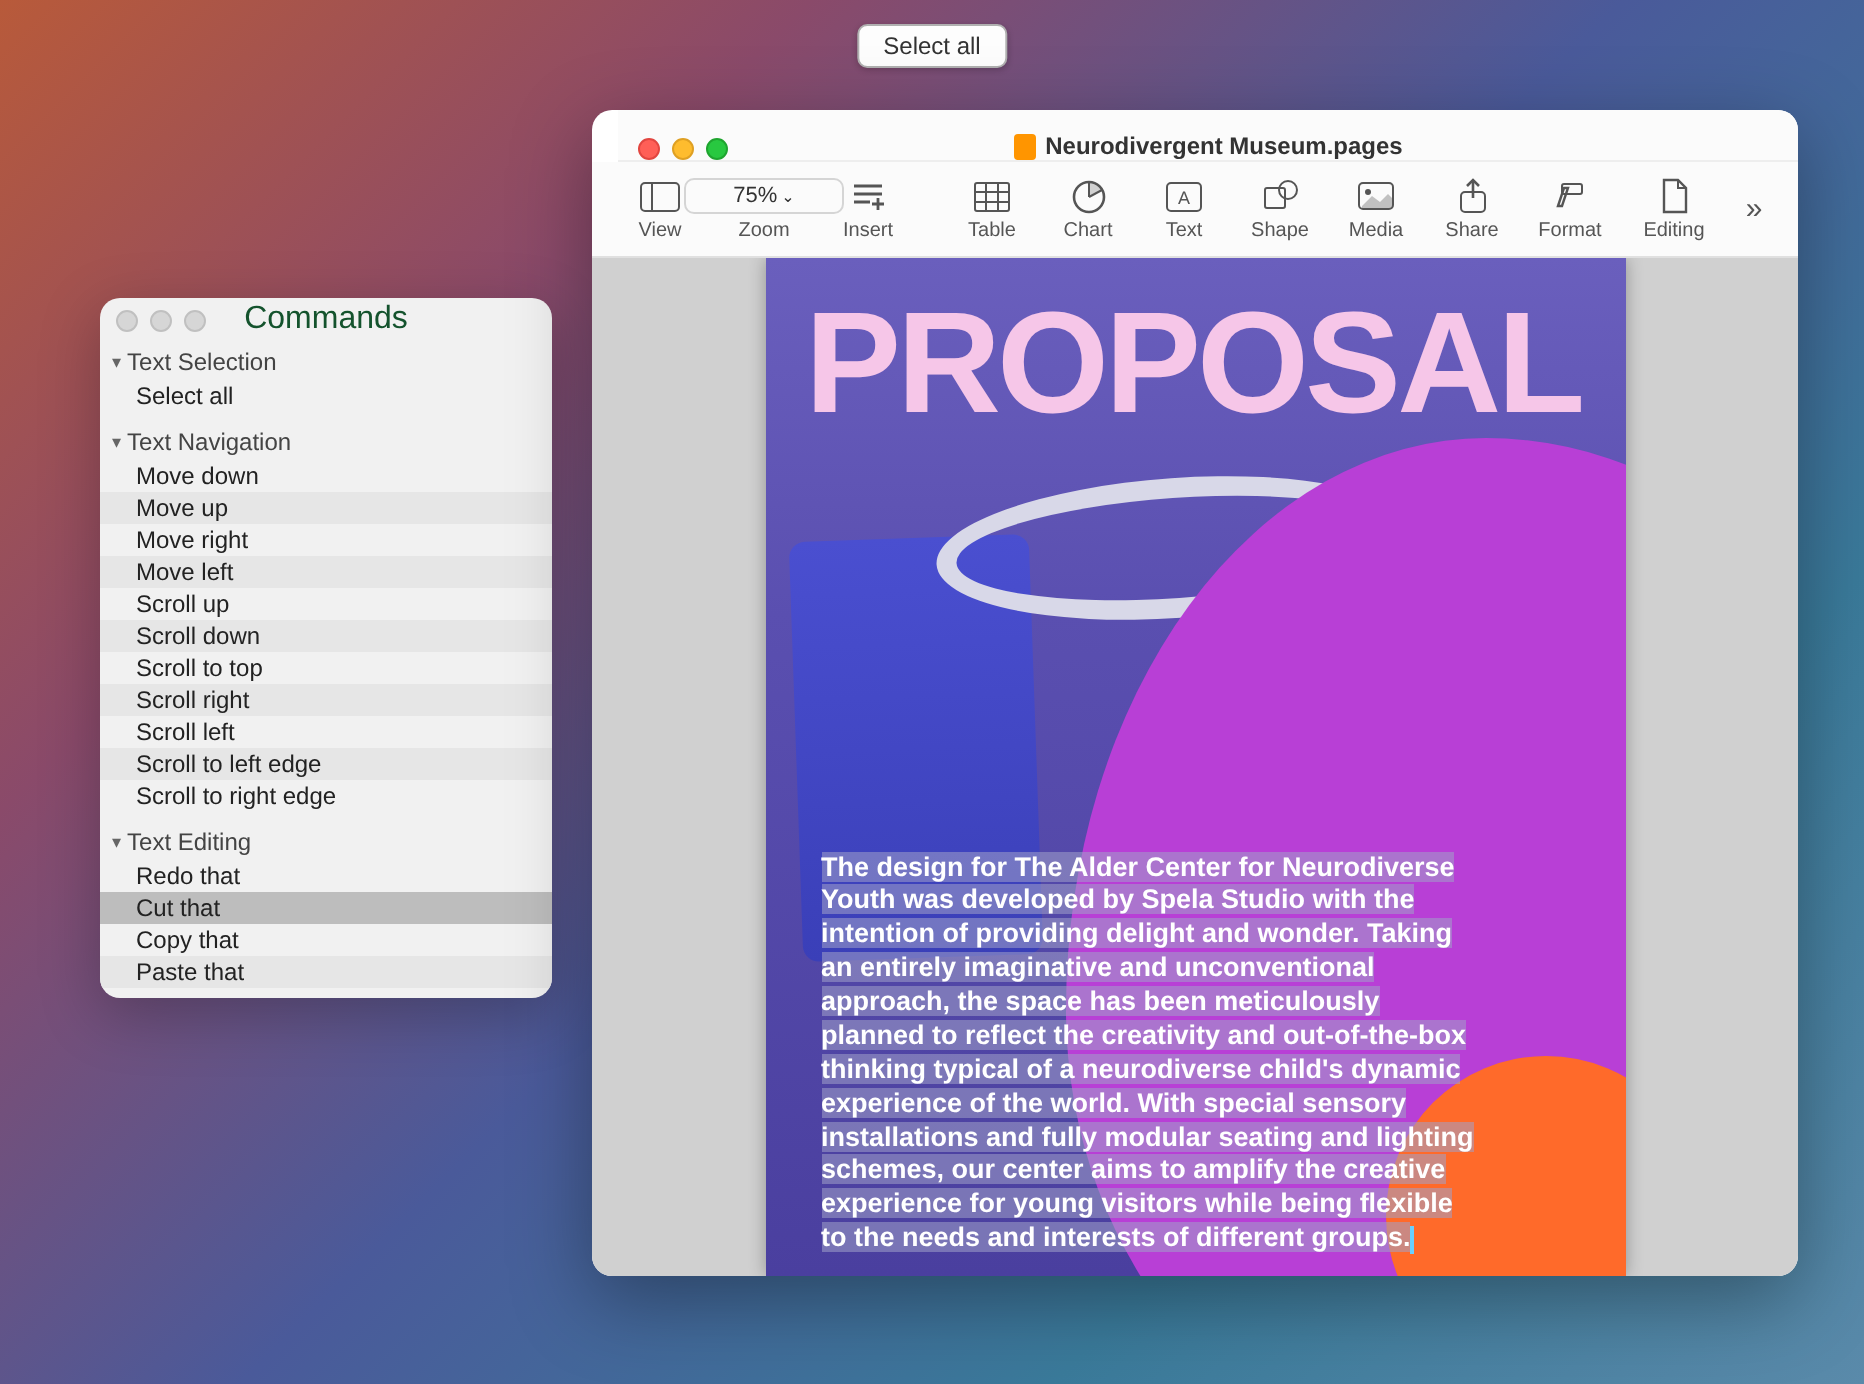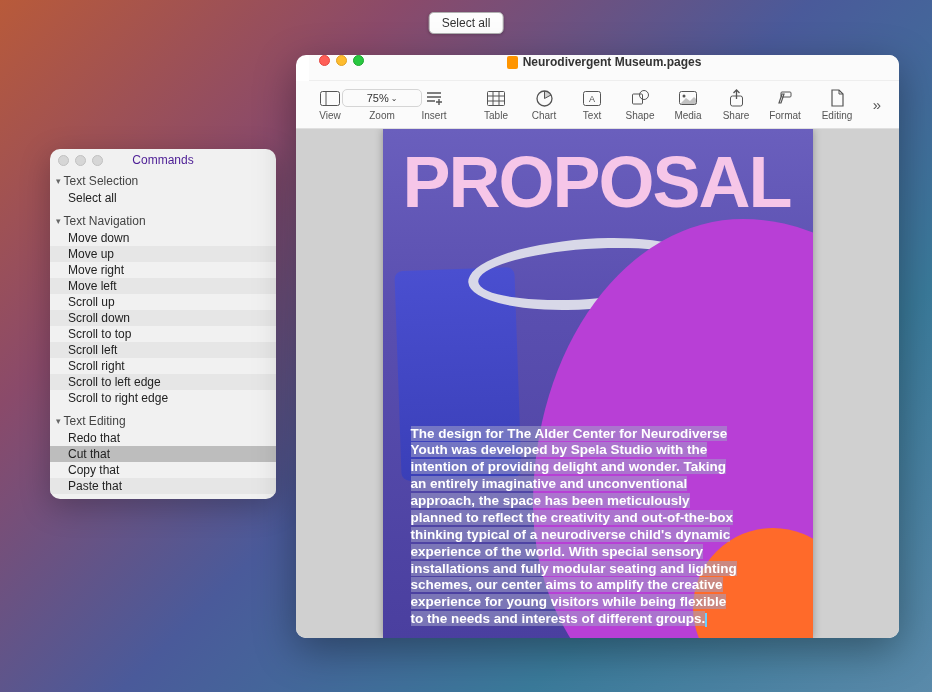--- a/index.html
+++ b/index.html
@@ -25,21 +25,21 @@
     box-shadow: 0 8px 30px rgba(0,0,0,0.25);
   }
   .commands-titlebar {
     height: 22px; display: flex; align-items: center; padding: 0 8px;
     position: relative;
   }
   .traffic { display: flex; gap: 6px; }
   .traffic-dot { width: 11px; height: 11px; border-radius: 50%; background: #d6d6d6; border: 0.5px solid #c0c0c0; }
   .commands-titlebar .title {
     position: absolute; left: 0; right: 0; text-align: center;
-    font-size: 12px; color: #4c1d95;
+    font-size: 16px; color: #14532d;
   }
   .cmd-section { padding: 1px 0 5px 0; }
   .cmd-header {
     display: flex; align-items: center; gap: 3px; padding: 2px 6px;
     font-size: 12px; color: #444;
   }
   .cmd-header .chev { font-size: 9px; color: #666; }
   .cmd-item {
     font-size: 12px; color: #222; padding: 1px 6px 1px 18px;
     cursor: default;
@@ -48,21 +48,21 @@
   .cmd-item:nth-child(even) { background: #f1f1f1; }
   .cmd-item.sel { background: #bdbdbd; }
 
   
   .pages-window {
     position: absolute; left: 296px; top: 55px; width: 603px; height: 583px;
     background: #fff; border-radius: 10px; overflow: hidden;
     box-shadow: 0 12px 40px rgba(0,0,0,0.35);
   }
   .pages-titlebar {
-    height: 26px; display: flex; align-items: flex-start; position: relative;
+    height: 26px; display: flex; align-items: flex-end; position: relative;
     background: #fbfbfb; border-bottom: 1px solid #eee; margin-left: 13px;
   }
   .pages-titlebar .traffic { padding-left: 10px; }
   .pages-titlebar .traffic .close { background: #ff5f57; border-color: #e24640; }
   .pages-titlebar .traffic .min { background: #febc2e; border-color: #dfa023; }
   .pages-titlebar .traffic .max { background: #28c840; border-color: #1fa52f; }
   .pages-titlebar .doc-title {
     position: absolute; left: 0; right: 0; text-align: center;
     font-size: 12px; font-weight: 600; color: #333;
     display: flex; align-items: center; justify-content: center; gap: 5px;
@@ -158,22 +158,22 @@
       <span class="chev">▾</span>
       <span>Text Navigation</span>
     </div>
     <div class="cmd-item">Move down</div>
     <div class="cmd-item">Move up</div>
     <div class="cmd-item">Move right</div>
     <div class="cmd-item">Move left</div>
     <div class="cmd-item">Scroll up</div>
     <div class="cmd-item">Scroll down</div>
     <div class="cmd-item">Scroll to top</div>
+    <div class="cmd-item">Scroll right</div>
     <div class="cmd-item">Scroll left</div>
-    <div class="cmd-item">Scroll right</div>
     <div class="cmd-item">Scroll to left edge</div>
     <div class="cmd-item">Scroll to right edge</div>
   </div>
 
   <div class="cmd-section">
     <div class="cmd-header">
       <span class="chev">▾</span>
       <span>Text Editing</span>
     </div>
     <div class="cmd-item">Redo that</div>

